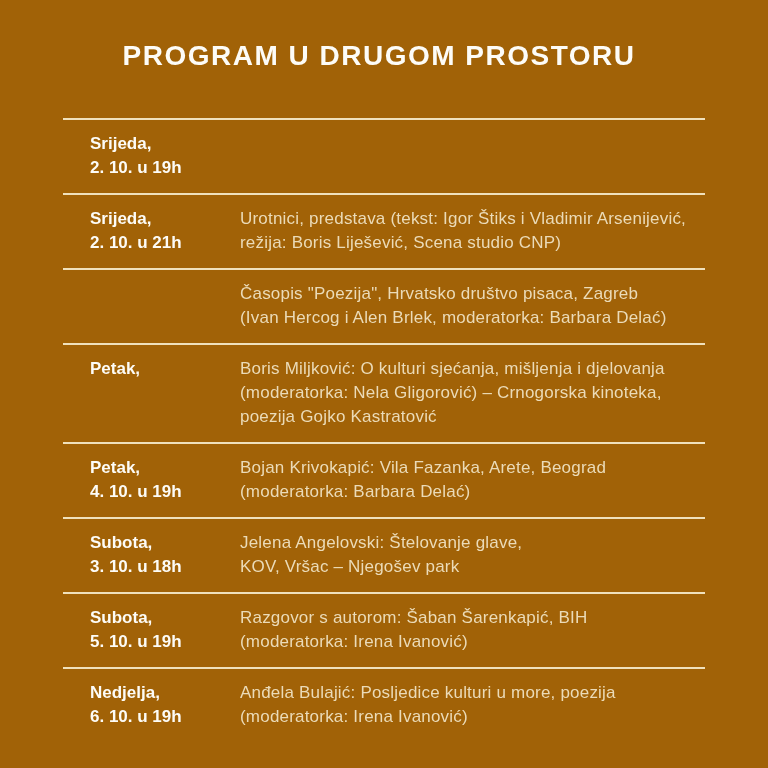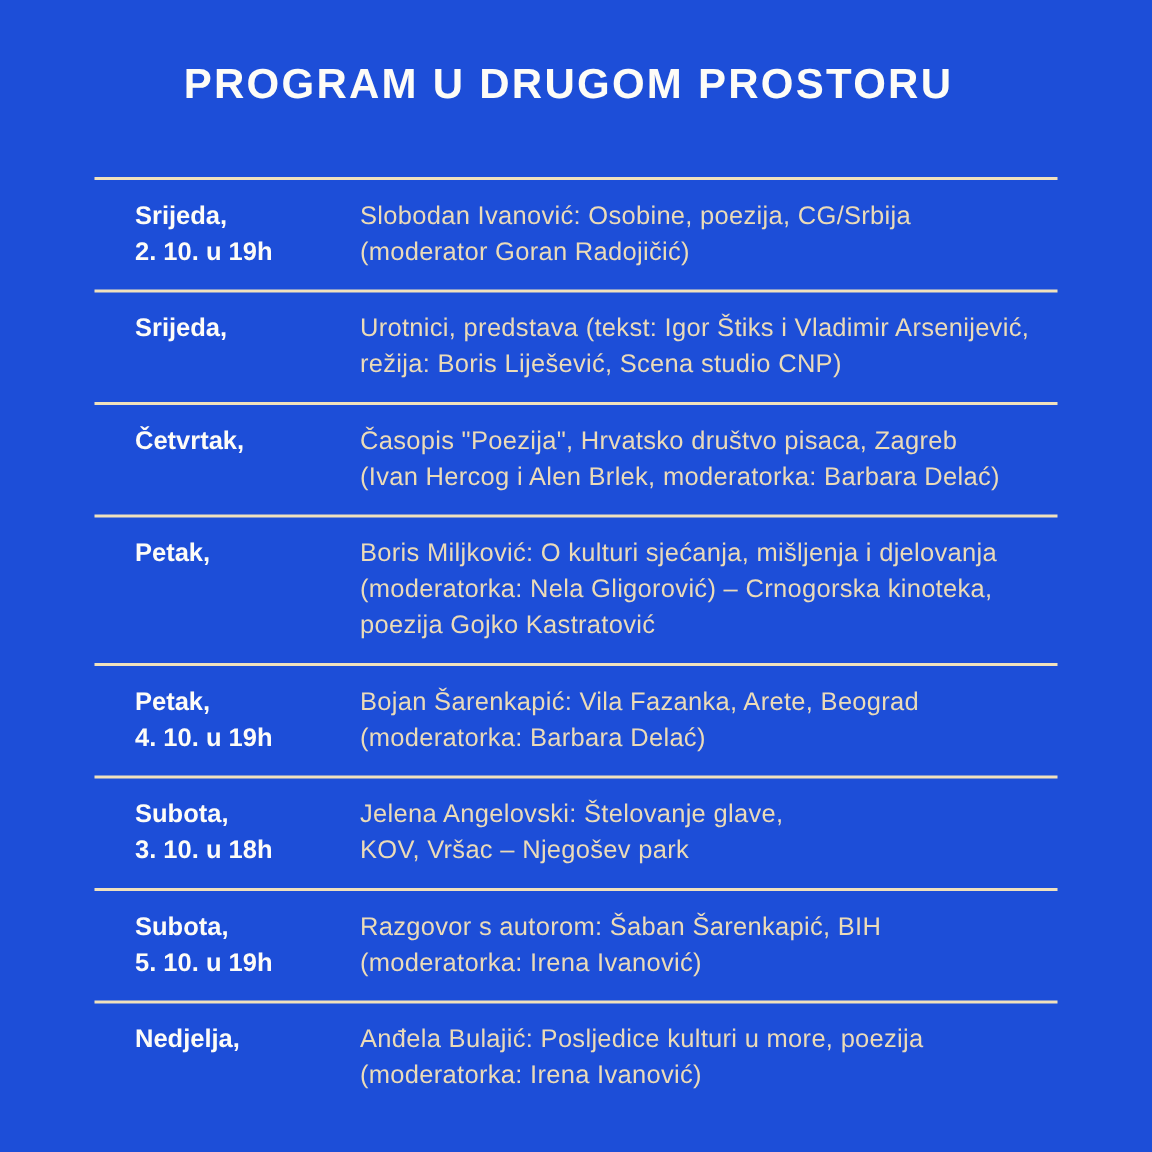--- a/index.html
+++ b/index.html
@@ -6,21 +6,21 @@
     margin: 0;
     padding: 0;
     background: #bc8142;
     font-family: "Liberation Sans", "DejaVu Sans", sans-serif;
   }
   .poster {
     position: relative;
     width: 768px;
     height: 768px;
     box-sizing: border-box;
-    background: #1d4ed8;
+    background: #a16207;
     padding: 42px 73px 0 63px;
     overflow: hidden;
   }
   .poster-title {
     margin: 0 0 48px 0;
     text-align: center;
     color: #fdfcf7;
     font-size: 28px;
     line-height: 28px;
     font-weight: 800;
@@ -59,55 +59,53 @@
 <div class="poster">
   <h1 class="poster-title">PROGRAM U DRUGOM PROSTORU</h1>
 
   <div class="schedule">
 
     <div class="row">
       <div class="date-col">
         <div>Srijeda,</div>
         <div>2. 10. u 19h</div>
       </div>
-      <div class="desc-col">Slobodan Ivanović: Osobine, poezija, CG/Srbija
-(moderator Goran Radojičić)</div>
     </div>
 
     <div class="row">
       <div class="date-col">
         <div>Srijeda,</div>
+        <div>2. 10. u 21h</div>
       </div>
       <div class="desc-col">Urotnici, predstava (tekst: Igor Štiks i Vladimir Arsenijević,
 režija: Boris Liješević, Scena studio CNP)</div>
     </div>
 
     <div class="row">
       <div class="date-col">
-        <div>Četvrtak,</div>
       </div>
       <div class="desc-col">Časopis "Poezija", Hrvatsko društvo pisaca, Zagreb
 (Ivan Hercog i Alen Brlek, moderatorka: Barbara Delać)</div>
     </div>
 
     <div class="row">
       <div class="date-col">
         <div>Petak,</div>
       </div>
       <div class="desc-col">Boris Miljković: O kulturi sjećanja, mišljenja i djelovanja
 (moderatorka: Nela Gligorović) – Crnogorska kinoteka,
 poezija Gojko Kastratović</div>
     </div>
 
     <div class="row">
       <div class="date-col">
         <div>Petak,</div>
         <div>4. 10. u 19h</div>
       </div>
-      <div class="desc-col">Bojan Šarenkapić: Vila Fazanka, Arete, Beograd
+      <div class="desc-col">Bojan Krivokapić: Vila Fazanka, Arete, Beograd
 (moderatorka: Barbara Delać)</div>
     </div>
 
     <div class="row">
       <div class="date-col">
         <div>Subota,</div>
         <div>3. 10. u 18h</div>
       </div>
       <div class="desc-col">Jelena Angelovski: Štelovanje glave,
 KOV, Vršac – Njegošev park</div>
@@ -118,19 +116,20 @@
         <div>Subota,</div>
         <div>5. 10. u 19h</div>
       </div>
       <div class="desc-col">Razgovor s autorom: Šaban Šarenkapić, BIH
 (moderatorka: Irena Ivanović)</div>
     </div>
 
     <div class="row">
       <div class="date-col">
         <div>Nedjelja,</div>
+        <div>6. 10. u 19h</div>
       </div>
       <div class="desc-col">Anđela Bulajić: Posljedice kulturi u more, poezija
 (moderatorka: Irena Ivanović)</div>
     </div>
 
   </div>
 </div>
 
 </body></html>

